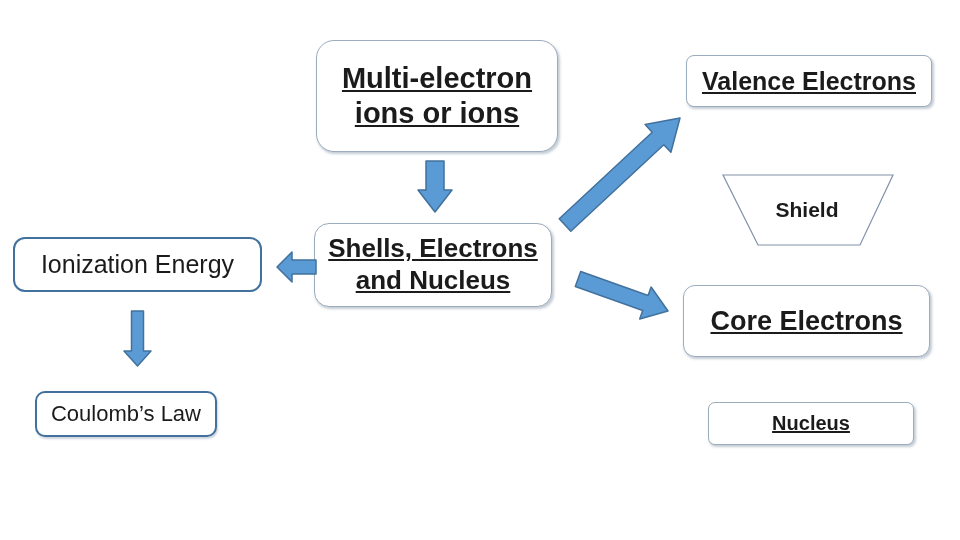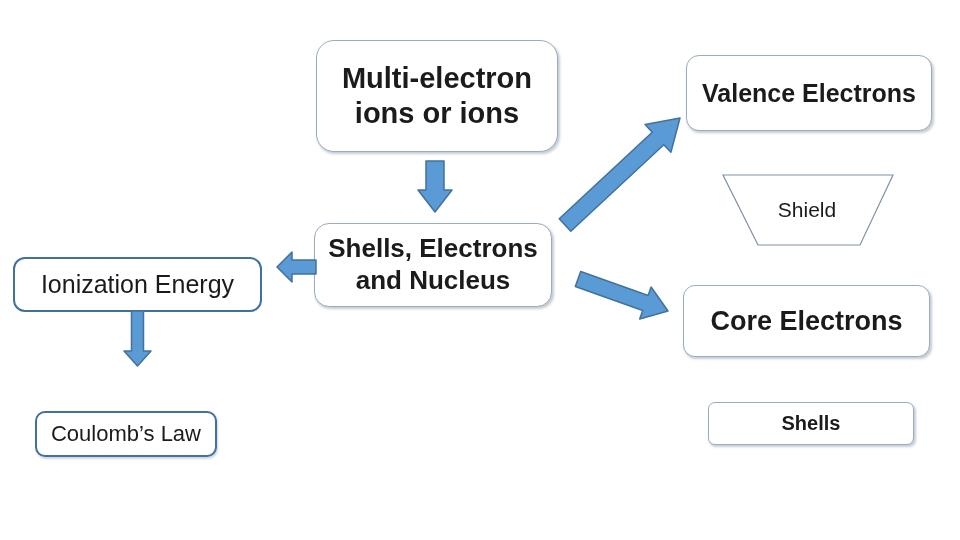--- a/index.html
+++ b/index.html
@@ -23,39 +23,39 @@
     position:absolute;
     display:flex;flex-direction:column;align-items:center;justify-content:center;
     text-align:center;
     background:#ffffff;
     box-sizing:border-box;
     line-height:1.22;
   }
   .thin{
     border:1px solid var(--box-border-light);
     box-shadow:1.5px 2px 2.5px rgba(100,120,145,.38);
+    text-decoration:underline;
   }
   .strong{
     border:2px solid var(--box-border-strong);
-    margin-top:20px;
   }
   .node-multi{left:316px;top:40px;width:242px;height:112px;border-radius:18px;font-weight:bold;font-size:29px;}
-  .node-valence{left:686px;top:55px;width:246px;height:76px;border-radius:13px;font-weight:bold;font-size:25px;}
+  .node-valence{left:686px;top:55px;width:246px;height:52px;border-radius:8px;font-weight:bold;font-size:25px;}
   .node-shells{left:314px;top:223px;width:238px;height:84px;border-radius:15px;font-weight:bold;font-size:26px;}
   .node-ionization{left:13px;top:237px;width:249px;height:55px;border-radius:12px;font-weight:normal;font-size:25px;}
   .node-core{left:683px;top:285px;width:247px;height:72px;border-radius:12px;font-weight:bold;font-size:27px;}
   .node-coulomb{left:35px;top:391px;width:182px;height:46px;border-radius:10px;font-weight:normal;font-size:22px;box-shadow:1px 1.5px 2px rgba(100,120,145,.3);}
   .node-nucleus{left:708px;top:402px;width:206px;height:43px;border-radius:7px;font-weight:bold;font-size:20px;}
   .shape{position:absolute;display:block;}
   .arrow-poly{fill:var(--arrow-fill);stroke:var(--arrow-outline);stroke-width:1.5;stroke-linejoin:round;}
   .trapezoid-poly{fill:#ffffff;stroke:#8091a8;stroke-width:1.2;stroke-linejoin:miter;}
   .shield-label{
     position:absolute;left:718px;top:176px;width:178px;height:68px;
     display:flex;align-items:center;justify-content:center;
-    font-weight:normal;font-size:21px;
+    font-weight:bold;font-size:21px;
   }
 </style>
 </head>
 <body>
 
 <div class="slide">
 
   <div class="node thin node-multi">
     <div>Multi-electron</div>
     <div>ions or ions</div>
@@ -83,21 +83,21 @@
 
   <div class="node thin node-core">
     <div>Core Electrons</div>
   </div>
 
   <div class="node strong node-coulomb">
     <div>Coulomb’s Law</div>
   </div>
 
   <div class="node thin node-nucleus">
-    <div>Shells</div>
+    <div>Nucleus</div>
   </div>
 
   <svg class="shape" style="left:417px;top:160px;" width="36" height="53" viewBox="0 0 36 53">
     <polygon class="arrow-poly" points="9,1 27,1 27,30 35,30 18,52 1,30 9,30"></polygon>
   </svg>
 
   <svg class="shape" style="left:556px;top:110px;" width="134" height="124" viewBox="0 0 134 124">
     <polygon class="arrow-poly" points="14.8,121.2 107.8,34.7 114.9,42.3 124,8 89.1,14.5 96.2,22.2 3.2,108.8"></polygon>
   </svg>
 

